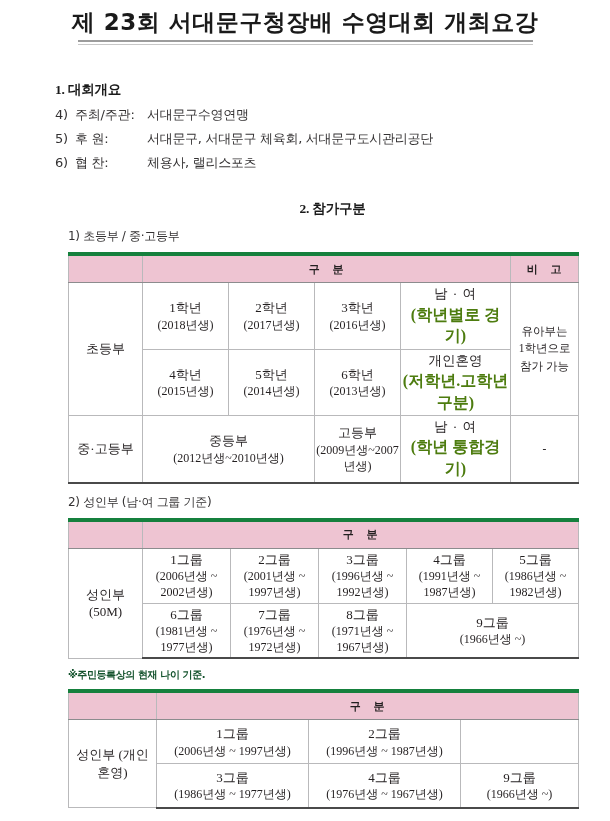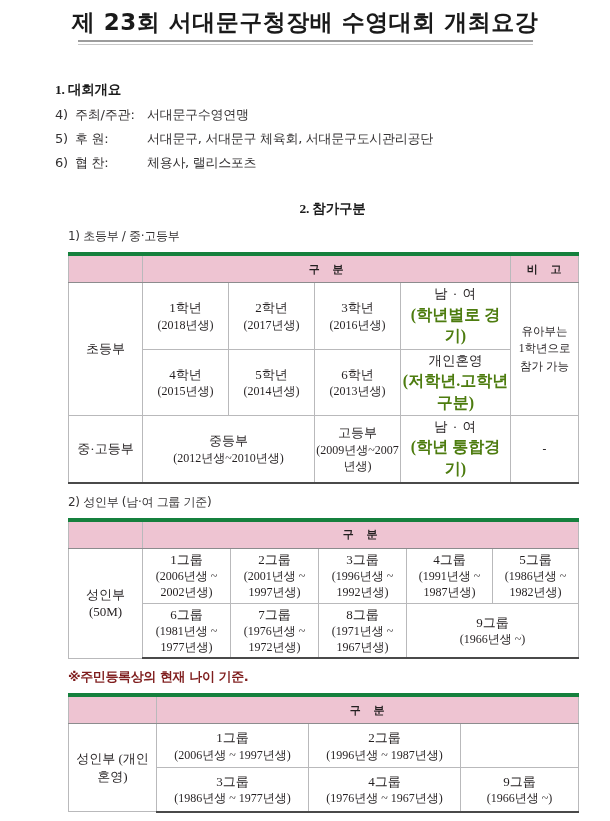--- a/index.html
+++ b/index.html
@@ -92,22 +92,22 @@
 
   .subhead {
     font-family: "DejaVu Sans", "Liberation Sans", sans-serif;
     font-size: 12px;
     color: #333132;
     margin: 10px 0 7px 13px;
     letter-spacing: -0.3px;
   }
   .note-red {
     font-family: "DejaVu Sans", "Liberation Sans", sans-serif;
-    font-size: 13px;
-    color: #7f1d1d;
+    font-size: 10px;
+    color: #14532d;
     font-weight: bold;
     margin: 9px 0 7px 13px;
     letter-spacing: -0.4px;
   }
 
   
   table.grid {
     border-collapse: collapse;
     width: 510px;
     margin-left: 13px;

